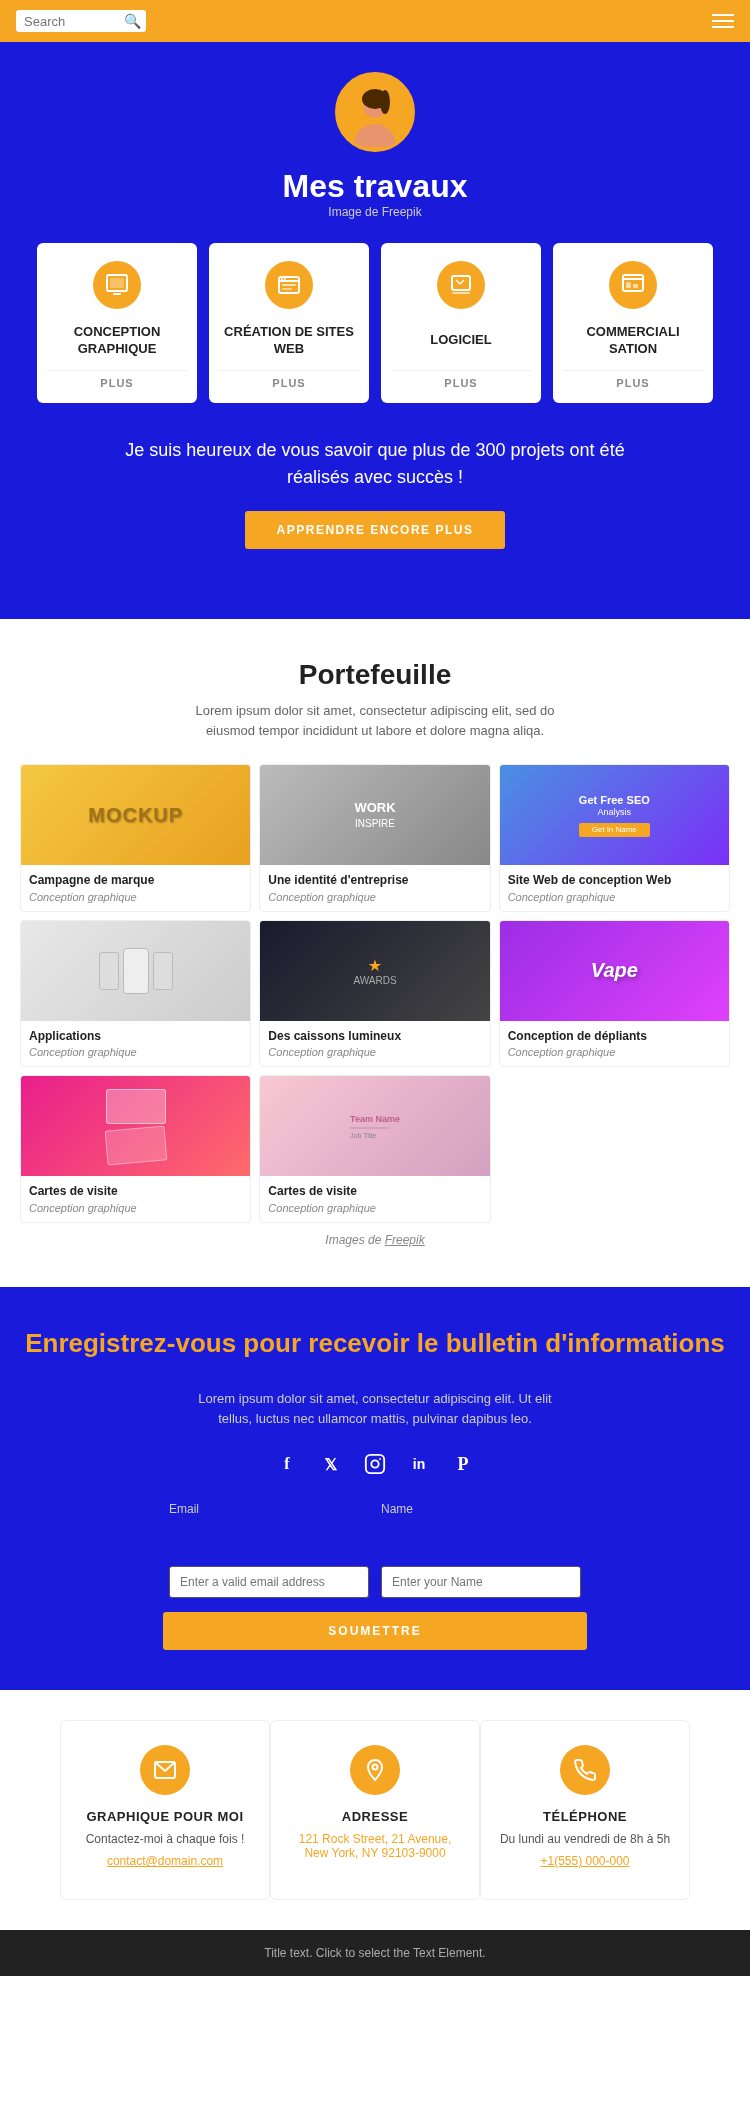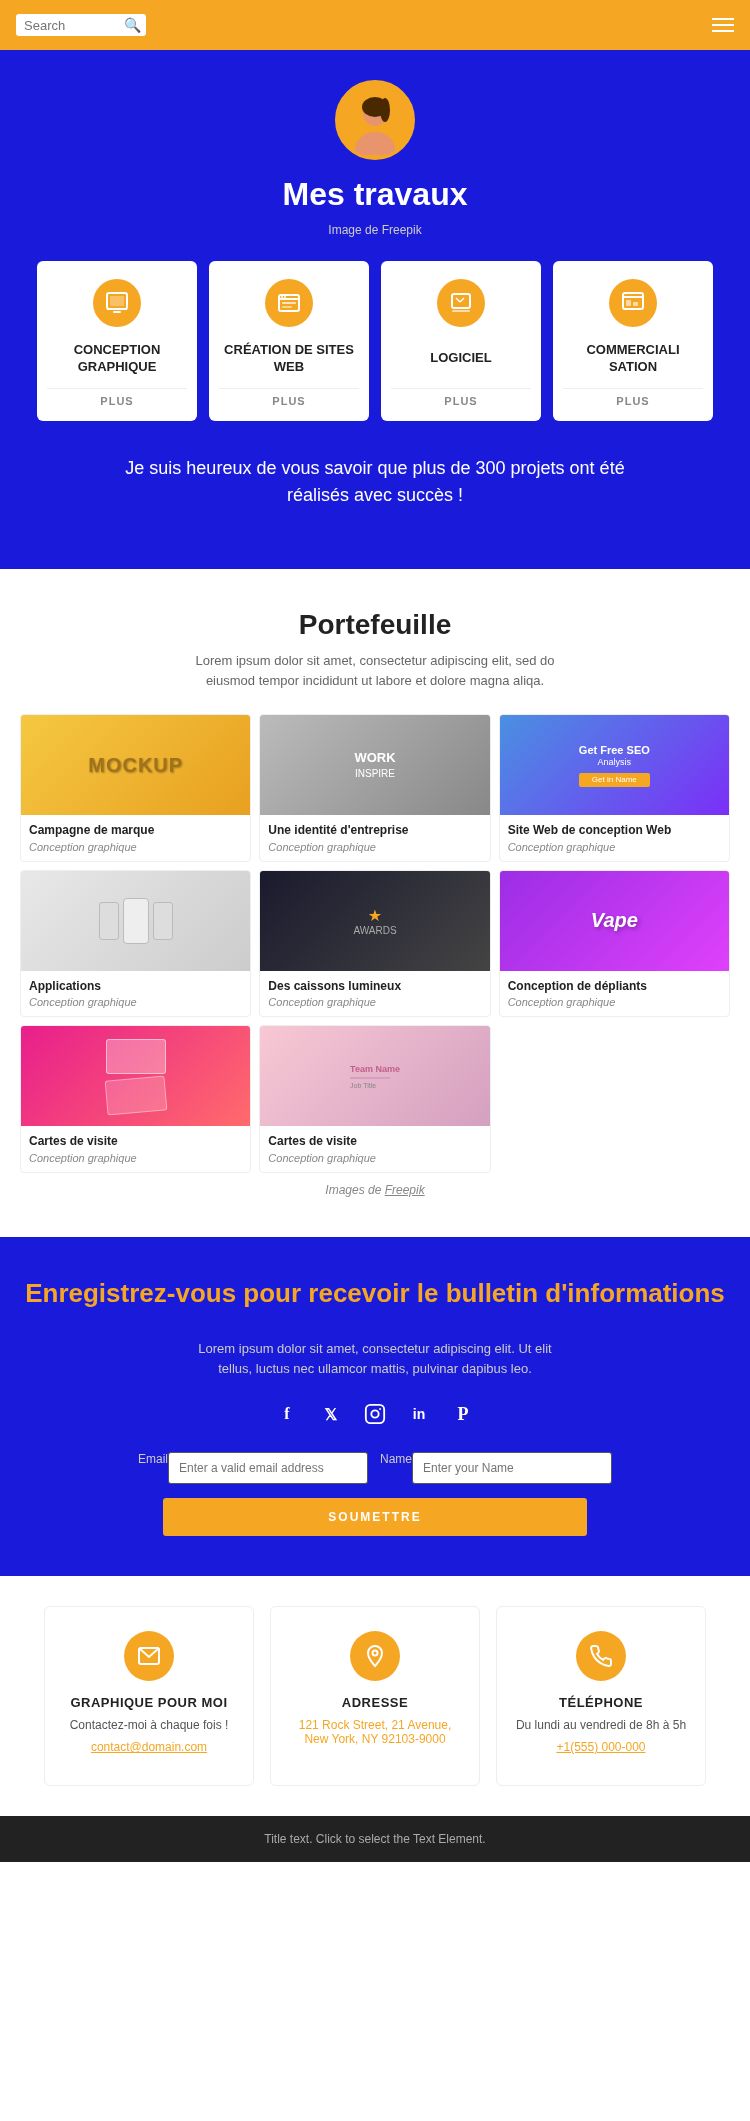--- a/index.html
+++ b/index.html
@@ -5,21 +5,21 @@
     * { box-sizing: border-box; margin: 0; padding: 0; }
     body { font-family: Arial, sans-serif; background: #fff; width: 750px; }
 
     
     .header {
       background: #F5A623;
       display: flex;
       align-items: center;
       justify-content: space-between;
       padding: 8px 16px;
-      height: 50px;
+      height: 42px;
     }
     .search-bar {
       display: flex;
       align-items: center;
       background: #fff;
       border-radius: 3px;
       padding: 3px 8px;
       width: 130px;
     }
     .search-bar input {
@@ -43,21 +43,21 @@
     .avatar-circle {
       width: 80px; height: 80px;
       border-radius: 50%;
       border: 3px solid #F5A623;
       margin: 0 auto 16px;
       overflow: hidden;
       background: #F5A623;
       display: flex; align-items: center; justify-content: center;
     }
     .avatar-circle svg { width: 70px; height: 70px; }
-    .hero h1 { font-size: 32px; font-weight: bold; margin-bottom: 10px; }
+    .hero h1 { font-size: 32px; font-weight: bold; margin-bottom: 0; }
     .hero .image-credit { font-size: 12px; color: #ccc; }
 
     
     .services {
       display: flex;
       gap: 12px;
       justify-content: center;
       margin: 24px 10px;
       flex-wrap: nowrap;
     }
@@ -235,22 +235,23 @@
     }
     .form-row {
       display: flex;
       gap: 12px;
       justify-content: center;
       margin-bottom: 14px;
       flex-wrap: wrap;
     }
     .form-group {
       display: flex;
-      flex-direction: row;
+      flex-direction: column;
       text-align: left;
+      gap: 46px;
     }
     .form-group label {
       font-size: 12px;
       color: #ccc;
       margin-bottom: 4px;
     }
     .form-group input {
       width: 200px;
       padding: 8px 10px;
       border: 1px solid #555;
@@ -273,21 +274,20 @@
       letter-spacing: 2px;
       border-radius: 3px;
       cursor: pointer;
     }
 
     
     .contact-section {
       background: #fff;
       padding: 30px 20px;
       display: flex;
-      gap: 16px;
       justify-content: center;
     }
     .contact-card {
       border: 1px solid #eee;
       border-radius: 6px;
       padding: 24px 16px;
       text-align: center;
       width: 210px;
       min-height: 180px;
       display: flex;
@@ -411,20 +411,21 @@
           <rect x="6" y="10" width="5" height="6" rx="1" fill="white" opacity="0.6"></rect>
           <rect x="13" y="12" width="5" height="4" rx="1" fill="white" opacity="0.6"></rect>
         </svg>
       </div>
       <h3>COMMERCIALI SATION</h3>
       <div class="plus">PLUS</div>
     </div>
   </div>
 
   <p class="promo-text">Je suis heureux de vous savoir que plus de 300 projets ont été réalisés avec succès !</p>
+  <button class="promo-btn">APPRENDRE ENCORE PLUS</button>
 </section>
 
 <section class="portfolio">
   <h2>Portefeuille</h2>
   <p class="subtitle">Lorem ipsum dolor sit amet, consectetur adipiscing elit, sed do eiusmod tempor incididunt ut labore et dolore magna aliqa.</p>
 
   <div class="portfolio-grid">
 
     <div class="portfolio-item">
       <div class="portfolio-img img-mockup">

